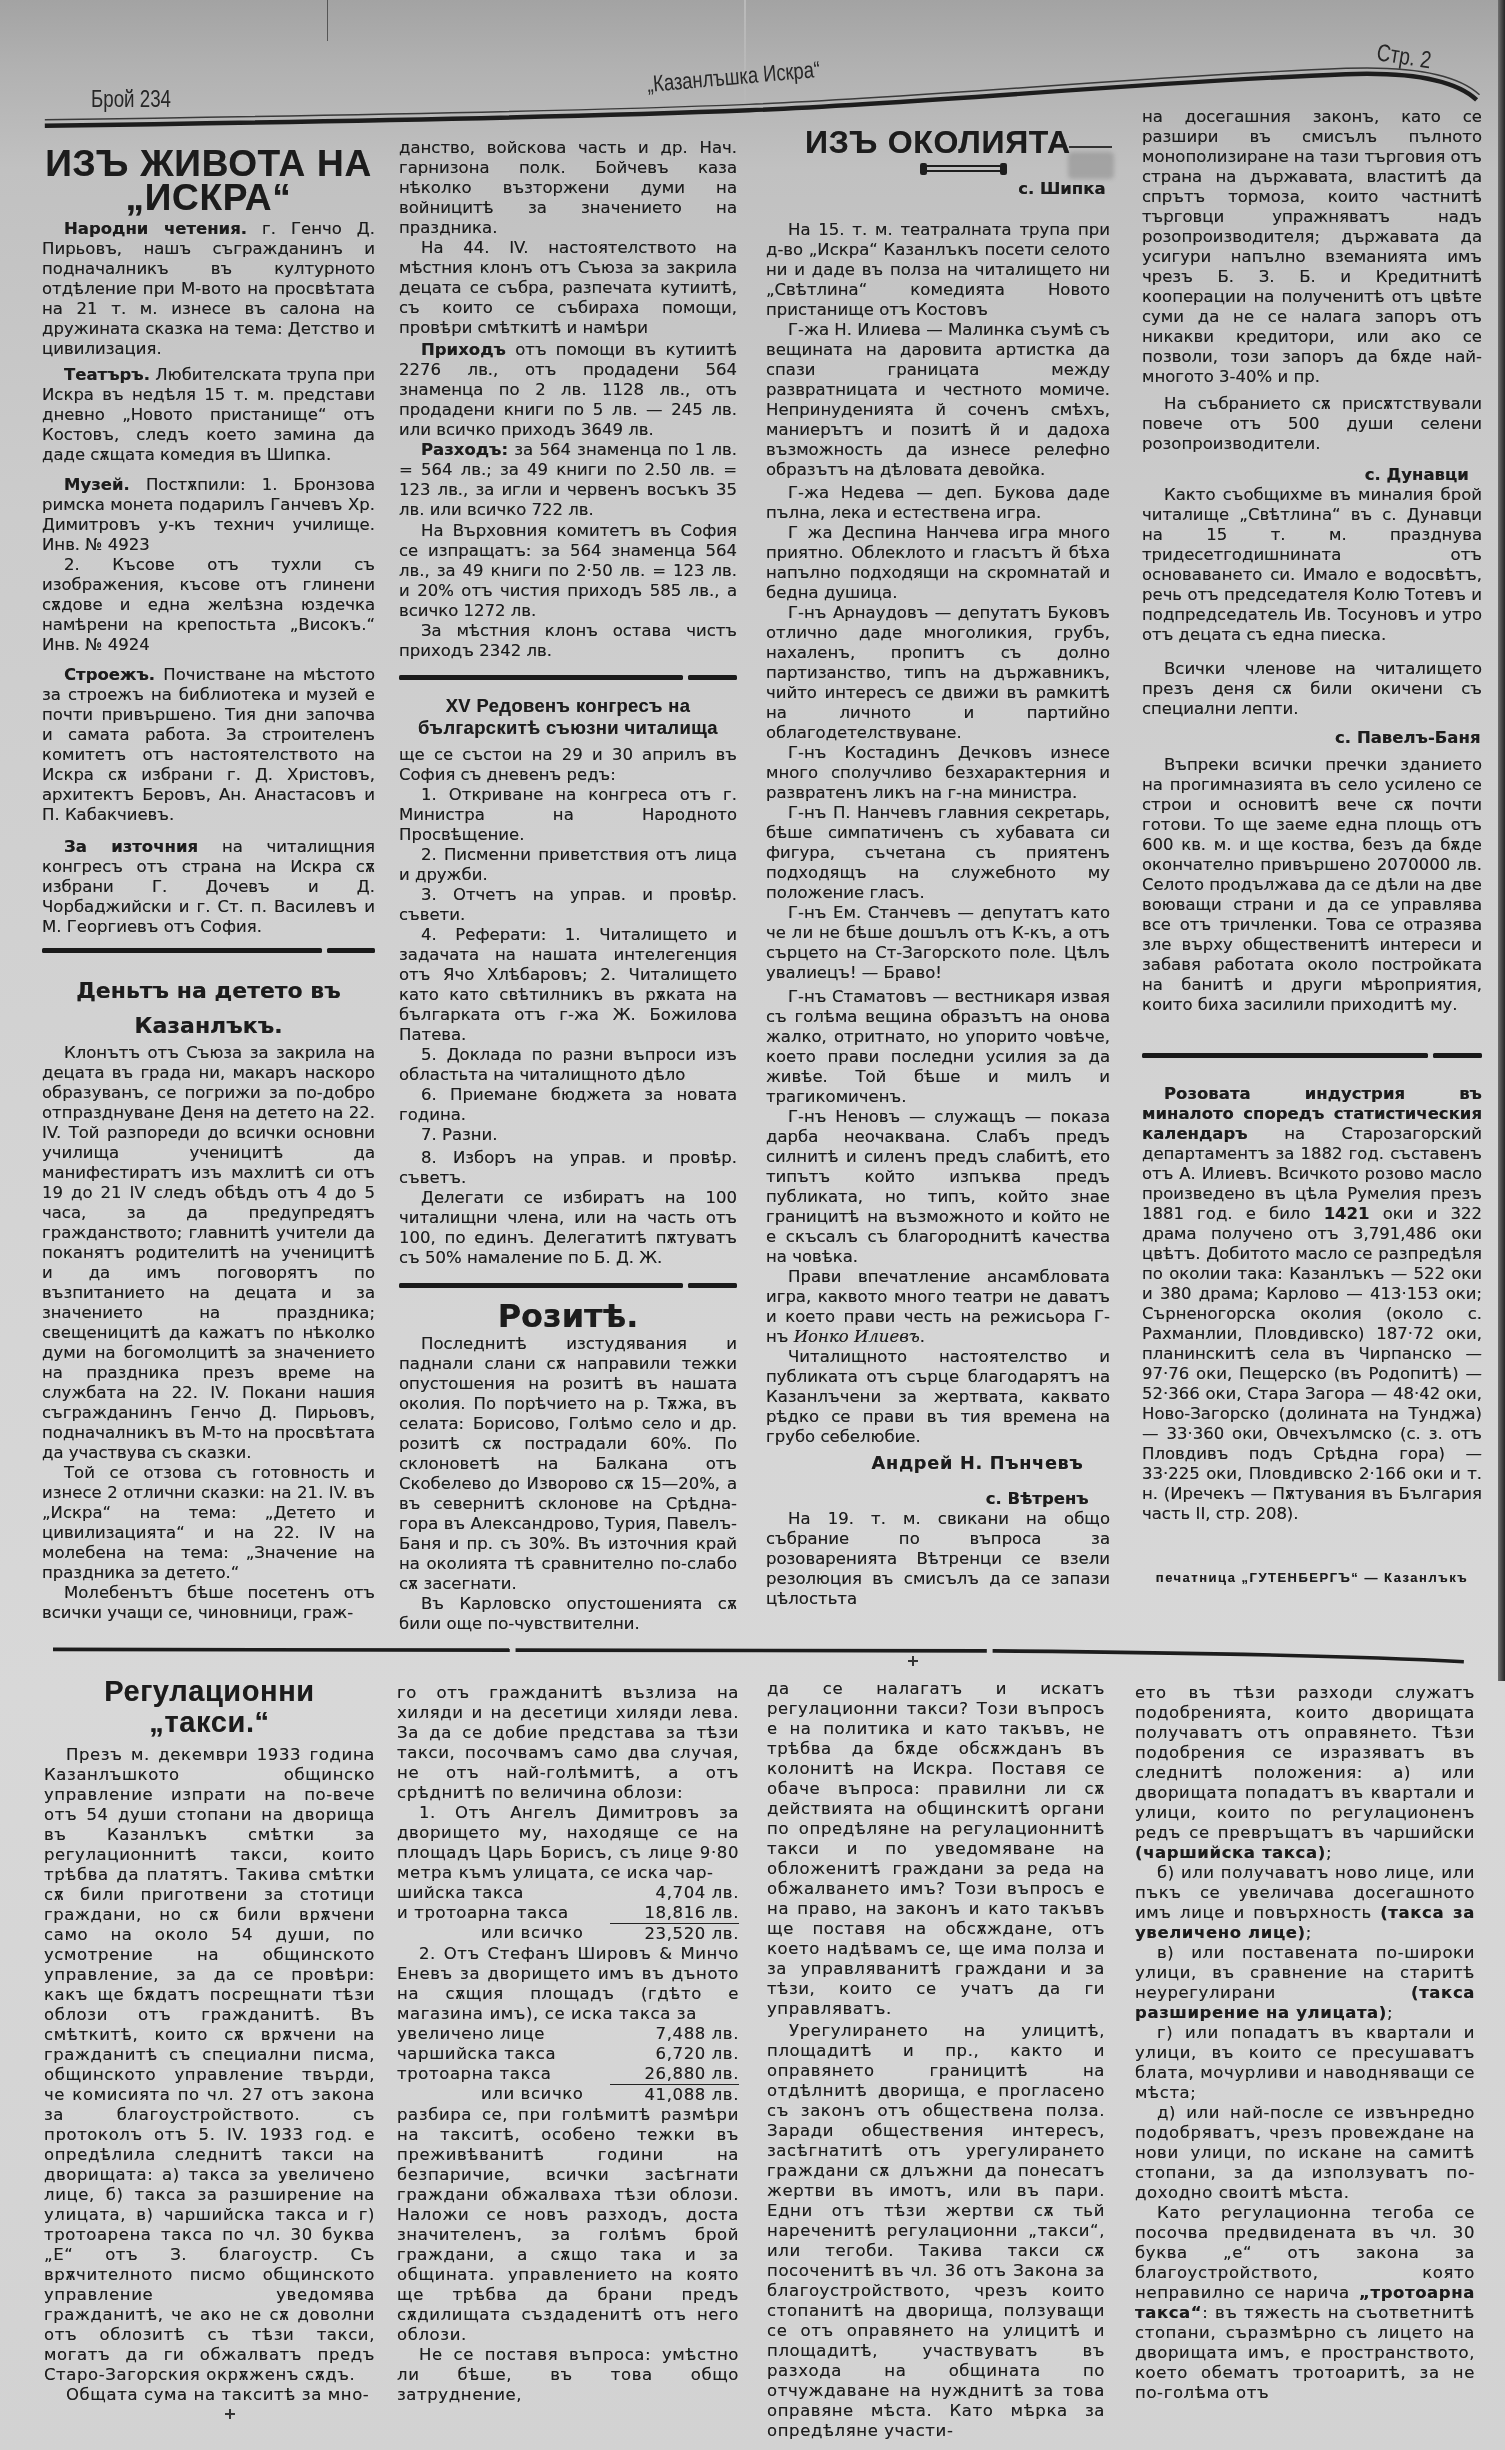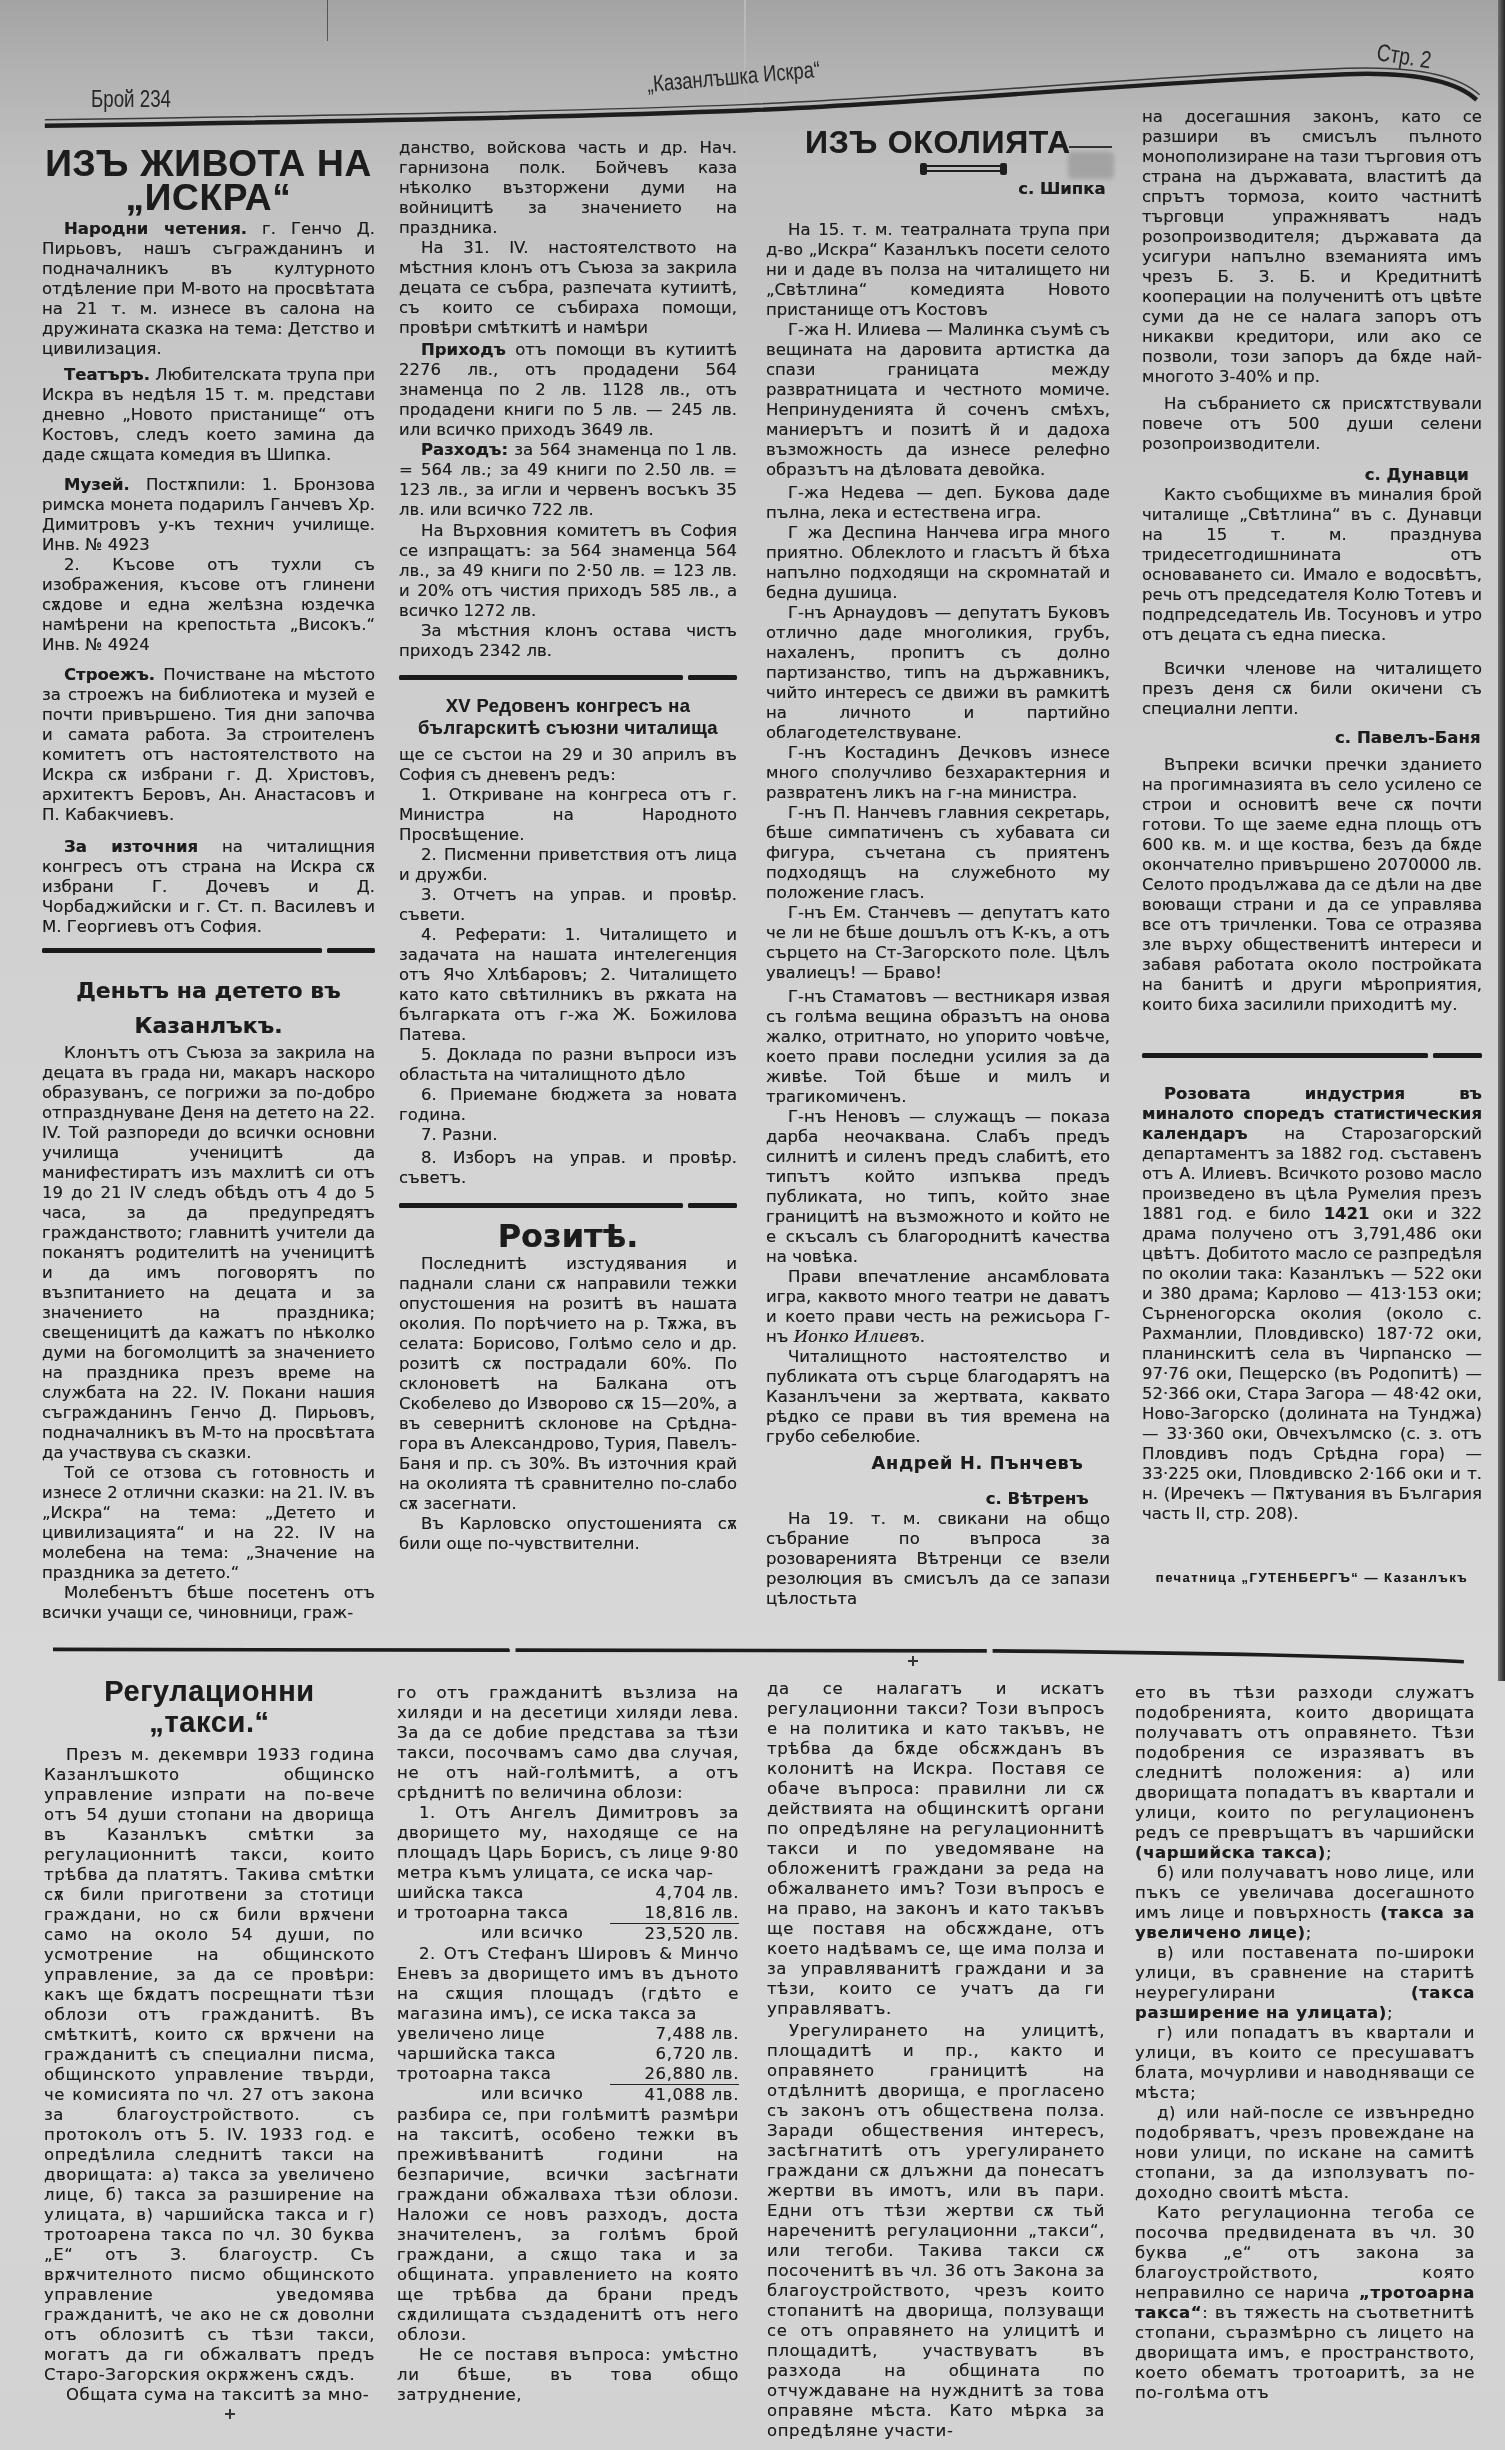--- a/index.html
+++ b/index.html
@@ -100,21 +100,21 @@
     <span class="ln">Деньтъ на детето въ</span>
     <span class="ln">Казанлъкъ.</span>
   </h2>
   <p>Клонътъ отъ Съюза за закрила на децата въ града ни, макаръ наскоро образуванъ, се погрижи за по-добро отпразднуване Деня на детето на 22. IV. Той разпореди до всички основни училища ученицитѣ да манифестиратъ изъ махлитѣ си отъ 19 до 21 IV следъ обѣдъ отъ 4 до 5 часа, за да предупредятъ гражданството; главнитѣ учители да поканятъ родителитѣ на ученицитѣ и да имъ поговорятъ по възпитанието на децата и за значението на праздника; свещеницитѣ да кажатъ по нѣколко думи на богомолцитѣ за значението на праздника презъ време на службата на 22. IV. Покани нашия съгражданинъ Генчо Д. Пирьовъ, подначалникъ въ М-то на просвѣтата да участвува съ сказки.</p>
   <p>Той се отзова съ готовность и изнесе 2 отлични сказки: на 21. IV. въ „Искра“ на тема: „Детето и цивилизацията“ и на 22. IV на молебена на тема: „Значение на праздника за детето.“</p>
   <p>Молебенътъ бѣше посетенъ отъ всички учащи се, чиновници, граж-</p>
 </div>
 
 <div class="col" id="t2">
   <p class="ni">данство, войскова часть и др. Нач. гарнизона полк. Бойчевъ каза нѣколко възторжени думи на войницитѣ за значението на праздника.</p>
-  <p>На 31. IV. настоятелството на мѣстния клонъ отъ Съюза за закрила децата се събра, разпечата кутиитѣ, съ които се събираха помощи, провѣри смѣткитѣ и намѣри</p>
+  <p>На 44. IV. настоятелството на мѣстния клонъ отъ Съюза за закрила децата се събра, разпечата кутиитѣ, съ които се събираха помощи, провѣри смѣткитѣ и намѣри</p>
   <p style="margin-top:1.5px"><b class="lead">Приходъ</b> <span>отъ помощи въ кутиитѣ 2276 лв., отъ продадени 564 знаменца по 2 лв. 1128 лв., отъ продадени книги по 5 лв. — 245 лв. или всичко приходъ 3649 лв.</span></p>
   <p><b class="lead">Разходъ:</b> <span>за 564 знаменца по 1 лв. = 564 лв.; за 49 книги по 2.50 лв. = 123 лв., за игли и червенъ восъкъ 35 лв. или всичко 722 лв.</span></p>
   <p style="margin-top:1.5px">На Върховния комитетъ въ София се изпращатъ: за 564 знаменца 564 лв., за 49 книги по 2·50 лв. = 123 лв. и 20% отъ чистия приходъ 585 лв., а всичко 1272 лв.</p>
   <p>За мѣстния клонъ остава чистъ приходъ 2342 лв.</p>
   <div class="divider" style="margin-top:14px">
       <span class="long"></span>
       <span class="short"></span>
     </div>
   <h2 class="h-congress" style="margin-top:15.4px">
     <span class="ln">XV Редовенъ конгресъ на</span>
@@ -122,20 +122,21 @@
   </h2>
   <p class="ni" style="margin-top:5.9px">ще се състои на 29 и 30 априлъ въ София съ дневенъ редъ:</p>
   <p>1. Откриване на конгреса отъ г. Министра на Народното Просвѣщение.</p>
   <p>2. Писменни приветствия отъ лица и дружби.</p>
   <p>3. Отчетъ на управ. и провѣр. съвети.</p>
   <p>4. Реферати: 1. Читалището и задачата на нашата интелегенция отъ Ячо Хлѣбаровъ; 2. Читалището като като свѣтилникъ въ рѫката на българката отъ г-жа Ж. Божилова Патева.</p>
   <p>5. Доклада по разни въпроси изъ областьта на читалищното дѣло</p>
   <p>6. Приемане бюджета за новата година.</p>
   <p>7. Разни.</p>
   <p style="margin-top:2.9px">8. Изборъ на управ. и провѣр. съветъ.</p>
+  <p>Делегати се избиратъ на 100 читалищни члена, или на часть отъ 100, по единъ. Делегатитѣ пѫтуватъ съ 50% намаление по Б. Д. Ж.</p>
   <div class="divider" style="margin-top:14.7px">
       <span class="long"></span>
       <span class="short"></span>
     </div>
   <h2 class="h-roses" style="margin-top:11px">Розитѣ.</h2>
   <p>Последнитѣ изстудявания и паднали слани сѫ направили тежки опустошения на розитѣ въ нашата околия. По порѣчието на р. Тѫжа, въ селата: Борисово, Голѣмо село и др. розитѣ сѫ пострадали 60%. По склоноветѣ на Балкана отъ Скобелево до Изворово сѫ 15—20%, а въ севернитѣ склонове на Срѣдна-гора въ Александрово, Турия, Павелъ-Баня и пр. съ 30%. Въ източния край на околията тѣ сравнително по-слабо сѫ засегнати.</p>
   <p>Въ Карловско опустошенията сѫ били още по-чувствителни.</p>
 </div>
 
 <div class="okolia-rule"></div>

